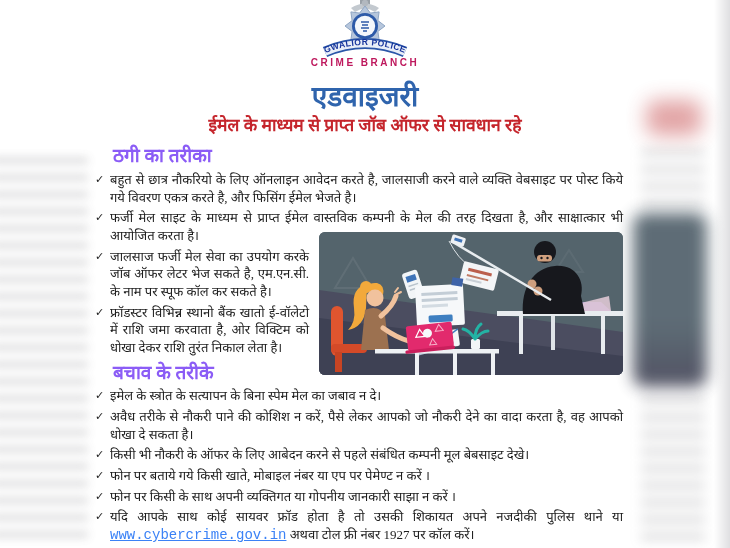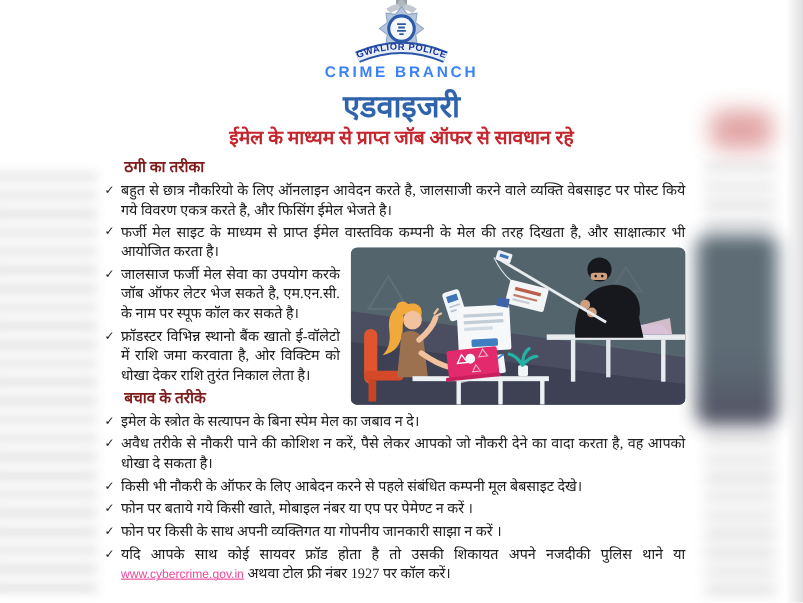--- a/index.html
+++ b/index.html
@@ -45,49 +45,49 @@
     position:absolute; right:0; top:0; width:16px; height:100%;
     background: linear-gradient(to right, rgba(255,255,255,0), rgba(140,140,148,0.28));
   }
 
   
   .center-abs { position:absolute; left:0; right:0; text-align:center; }
   .logo-wrap { top:0; }
   .crime-branch {
     top:57px;
     font-family: "Liberation Sans", sans-serif;
-    font-weight: bold; font-size: 14px; letter-spacing: 2.5px;
-    color: #3b82f6;
+    font-weight: bold; font-size: 10px; letter-spacing: 2.5px;
+    color: #be185d;
   }
   .adv-title {
     top:76px;
     font-size: 28px; font-weight: bold; color: #2f64ad;
   }
   .adv-subtitle {
     top:112px;
     font-size: 17.5px; font-weight: bold; color: #c5252c;
   }
 
   
   .content {
     position:absolute; left:95px; top:142px; width:528px;
     font-size: 13px; line-height: 1.36; color:#1d1d1d;
   }
   .sec-heading {
     margin: 1px 0 2px 18px;
-    font-size: 14px; font-weight: bold; color:#7f1d1d;
+    font-size: 19px; font-weight: bold; color:#8b5cf6;
   }
   .bullet { display:flex; margin:0 0 3px 0; }
   .check {
     flex: 0 0 15px; width:15px;
     font-family: "DejaVu Sans", sans-serif;
     font-size: 11px; padding-top: 2px; color:#222;
   }
   .btext { flex:1; text-align: justify; }
-  .btext a { color:#ec4899; text-decoration: underline; font-family:Liberation Sans, sans-serif; font-size:11px; }
+  .btext a { color:#3b82f6; text-decoration: underline; font-family:Liberation Mono, monospace; font-size:14px; }
 
   .figure {
     float: right;
     width: 304px; height: 143px;
     margin: -16px 0 6px 10px;
     border-radius: 6px; overflow: hidden;
     background: #54646c;
   }
   .figure svg { display:block; }
 </style>

